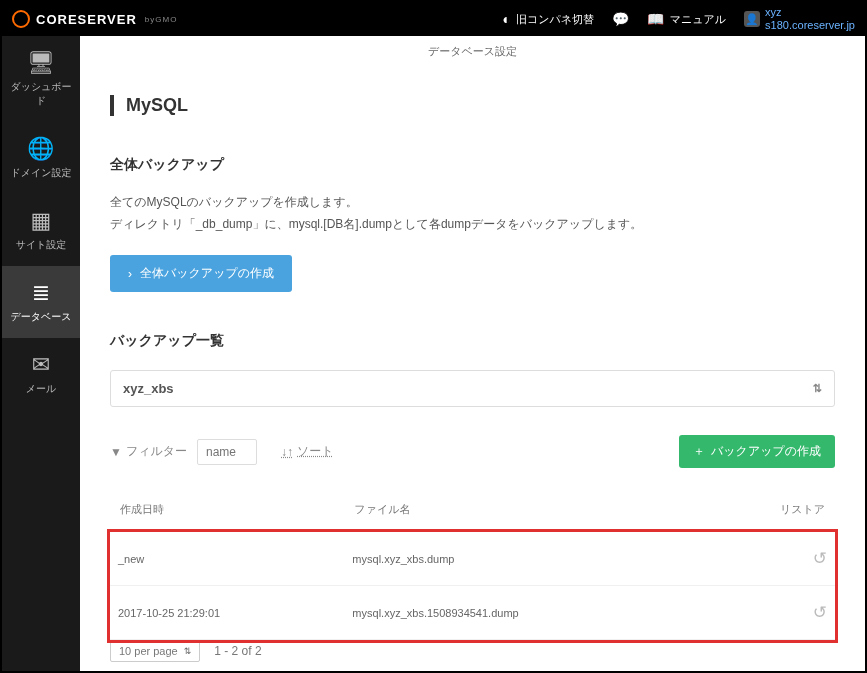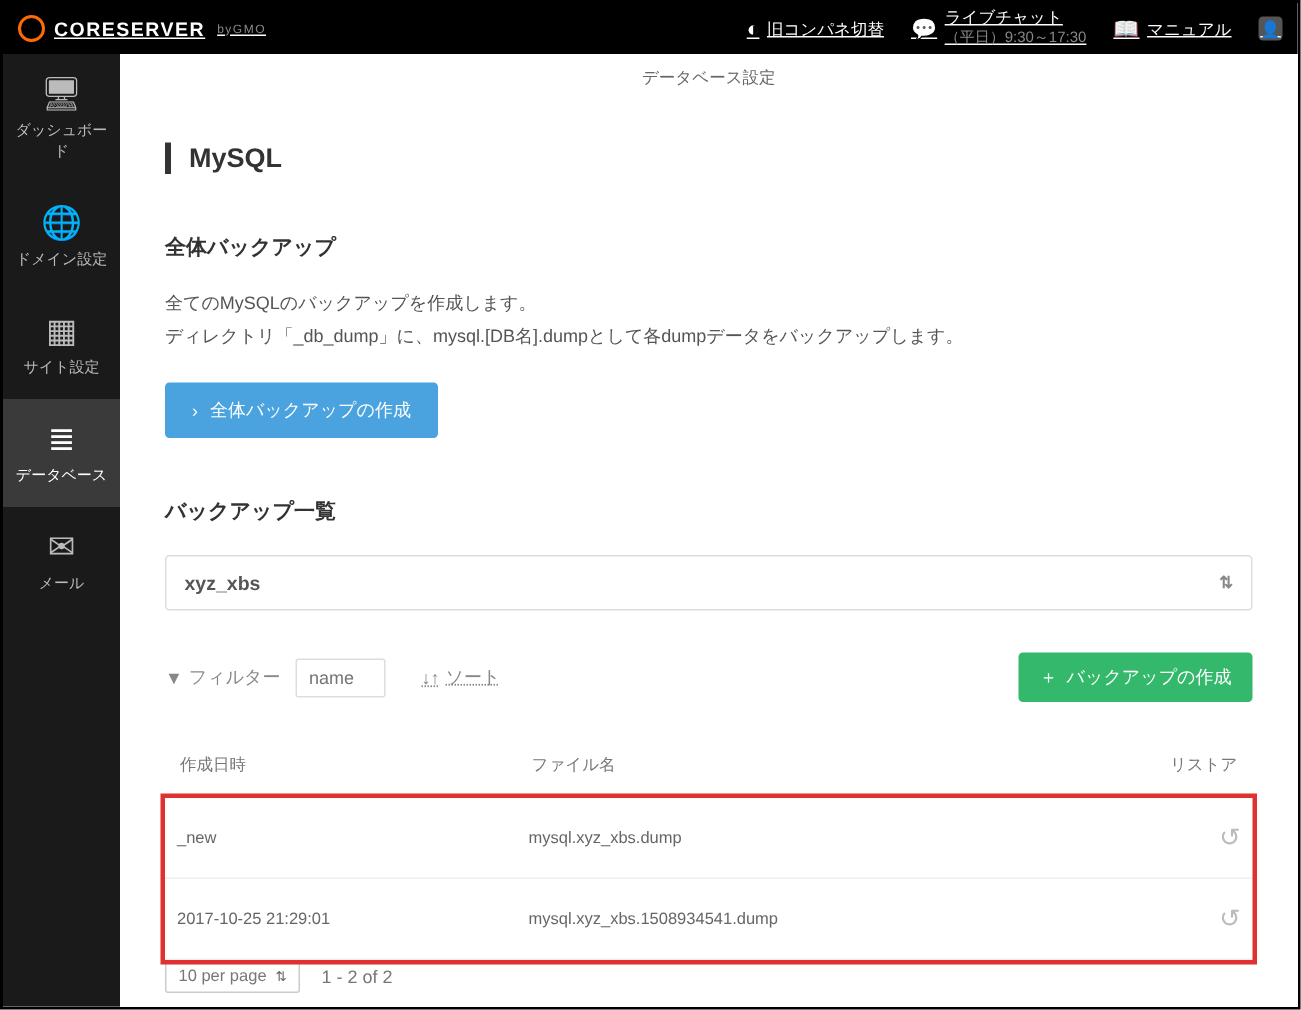--- a/index.html
+++ b/index.html
@@ -1,18 +1,18 @@
 <!DOCTYPE html>
 <html><head>
   <meta charset="utf-8">
   <style>
     * { margin: 0; padding: 0; box-sizing: border-box; }
     body { font-family: -apple-system, BlinkMacSystemFont, "Segoe UI", sans-serif; background: #fff; width: 867px; height: 673px; overflow: hidden; border: 2px solid #000; }
     
-    .topbar { background: #000; color: #fff; height: 34px; display: flex; align-items: center; padding: 0 10px; font-size: 11px; text-decoration: underline; }
+    .topbar { background: #000; color: #fff; height: 34px; display: flex; align-items: center; padding: 0 10px; font-size: 11px; }
     .logo { display: flex; align-items: center; gap: 6px; font-weight: bold; font-size: 13px; letter-spacing: 1px; }
     .logo-icon { width: 18px; height: 18px; border-radius: 50%; border: 2px solid #ff6b00; display: flex; align-items: center; justify-content: center; }
     .logo-sub { font-size: 8px; font-weight: normal; color: #888; margin-left: 2px; }
     .topbar-right { margin-left: auto; display: flex; align-items: center; gap: 18px; }
     .topbar-item { display: flex; align-items: center; gap: 5px; cursor: pointer; }
     .topbar-item .icon { font-size: 14px; }
     .chat-block { line-height: 1.2; }
     .chat-sub { color: #888; font-size: 10px; }
     .user-block { line-height: 1.2; color: #6bb3ff; }
     .user-icon { width: 16px; height: 16px; background: #555; border-radius: 3px; display:flex; align-items:center; justify-content:center; font-size:11px; color:#ccc; }
@@ -64,31 +64,31 @@
     <span>CORESERVER</span>
     <span class="logo-sub">byGMO</span>
   </div>
   <div class="topbar-right">
     <div class="topbar-item">
       <span class="icon">◐</span>
       <span>旧コンパネ切替</span>
     </div>
     <div class="topbar-item">
       <span class="icon">💬</span>
-      <div class="chat-block">
-        <div>ライブチャット</div>
-        <div class="chat-sub">（平日）9:30～17:30</div>
-      </div>
     </div>
     <div class="topbar-item">
       <span class="icon">📖</span>
       <span>マニュアル</span>
     </div>
     <div class="topbar-item">
       <span class="user-icon">👤</span>
+      <div class="user-block">
+        <div>xyz</div>
+        <div>s180.coreserver.jp</div>
+      </div>
     </div>
   </div>
 </div>
 
 <div class="container">
   <div class="sidebar">
     <div class="sidebar-item">
       <span class="sidebar-icon">🖥</span>
       <span>ダッシュボード</span>
     </div>

